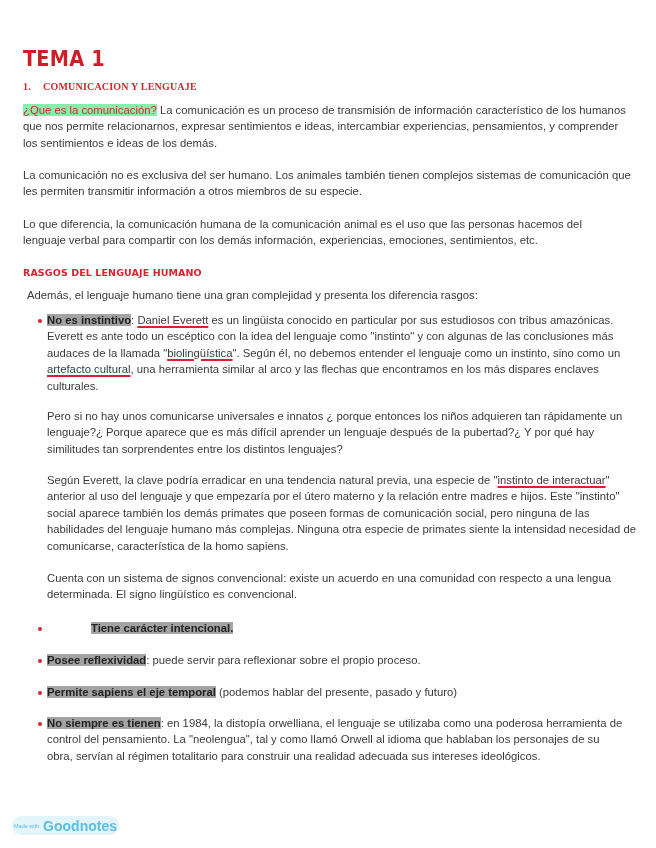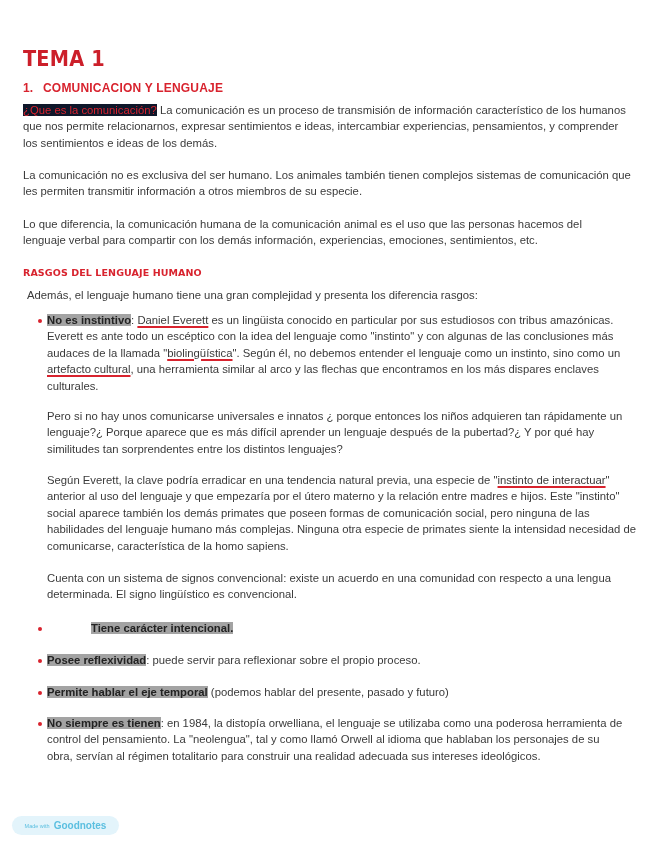--- a/index.html
+++ b/index.html
@@ -8,44 +8,44 @@
     font-family: "Liberation Sans", "DejaVu Sans", sans-serif; color: #333333;
   }
   .page { position: absolute; left: 0; top: 0; width: 550px; height: 848px; }
   .title {
     position: absolute; left: 23px; top: 47px; margin: 0;
     font-family: "DejaVu Sans", sans-serif; font-weight: bold; font-size: 21px;
     color: #cc1f2a; letter-spacing: 0.2px; transform: scaleX(0.92); transform-origin: left;
   }
   .h1 {
     position: absolute; left: 23px; top: 81px; margin: 0;
-    font-family: Liberation Sans, sans-serif; font-weight: bold; font-size: 12px;
+    font-family: Liberation Serif, serif; font-weight: bold; font-size: 10px;
     color: #d8232e; letter-spacing: 0.2px;
   }
   .h1 .num { display: inline-block; width: 20px; }
   .h2 {
     position: absolute; left: 23px; top: 267px; margin: 0;
     font-family: "DejaVu Sans", sans-serif; font-weight: bold; font-size: 9.5px;
     color: #d8232e; letter-spacing: 0.1px; text-align: right;
   }
   .para {
     position: absolute; margin: 0; font-size: 11.3px; line-height: 16.4px; color: #3a3a3a;
   }
-  .hl { background: #0f172a; color: #d8232e; }
+  .hl { background: #86efac; color: #d8232e; }
   .hlb { background: #a3a3a3; color: #222; font-weight: bold; }
   .ul { text-decoration: underline; text-decoration-color: #d8232e; text-decoration-thickness: 1.5px; text-underline-offset: 2px; }
   .bullet-dot {
     position: absolute; width: 4px; height: 4px; border-radius: 50%; background: #d8232e;
   }
   .badge {
     position: absolute; left: 12px; top: 816px; width: 107px; height: 19px; border-radius: 10px;
     background: #e3f4fb; display: flex; align-items: center; justify-content: center; gap: 4px;
   }
   .badge .small { font-size: 5.5px; color: #5bbfe0; }
-  .badge .brand { font-size: 10px; font-weight: bold; color: #5bbfe0; }
+  .badge .brand { font-size: 14px; font-weight: bold; color: #5bbfe0; }
 </style>
 </head>
 <body>
 
 <div class="page">
 
   <h1 class="title">TEMA 1</h1>
 
   <div class="h1">
     <span class="num">1.</span><span>COMUNICACION Y LENGUAJE</span>
@@ -81,21 +81,21 @@
     <span class="hlb">Tiene carácter intencional.</span>
   </p>
 
   <span class="bullet-dot" style="left:38px; top:659px;"></span>
   <p class="para" style="left:47px; top:652px; width:590px;">
     <span class="hlb">Posee reflexividad</span><span>: puede servir para reflexionar sobre el propio proceso.</span>
   </p>
 
   <span class="bullet-dot" style="left:38px; top:691px;"></span>
   <p class="para" style="left:47px; top:684px; width:590px;">
-    <span class="hlb">Permite hablar el eje temporal</span><span> (podemos hablar del presente, pasado y futuro)</span>
+    <span class="hlb">Permite sapiens el eje temporal</span><span> (podemos hablar del presente, pasado y futuro)</span>
   </p>
 
   <span class="bullet-dot" style="left:38px; top:722px;"></span>
   <p class="para" style="left:47px; top:715px; width:580px;">
     <span class="hlb">No siempre es tienen</span><span>: en 1984, la distopía orwelliana, el lenguaje se utilizaba como una poderosa herramienta de control del pensamiento. La "neolengua", tal y como llamó Orwell al idioma que hablaban los personajes de su obra, servían al régimen totalitario para construir una realidad adecuada sus intereses ideológicos.</span>
   </p>
 
   <div class="badge">
     <span class="small">Made with</span>
     <span class="brand">Goodnotes</span>

